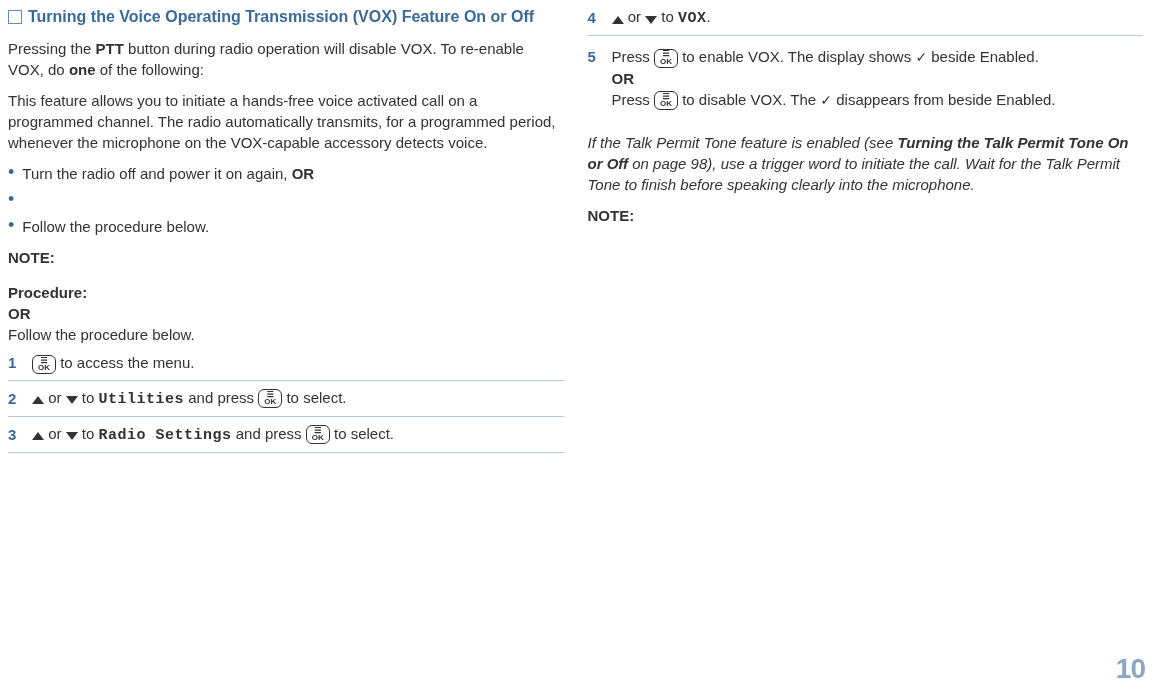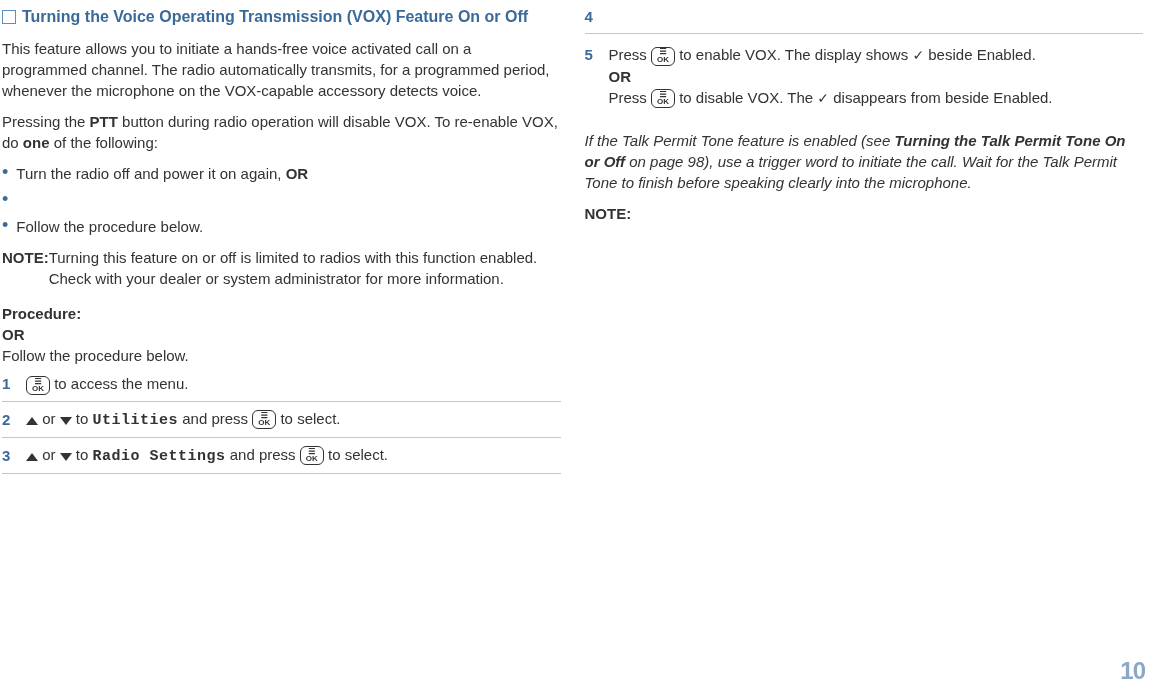--- a/index.html
+++ b/index.html
@@ -9,21 +9,21 @@
   font-size: 15px;
   line-height: 1.4;
   color: #333;
   width: 1161px;
   height: 694px;
   box-sizing: border-box;
   position: relative;
 }
 .page {
   display: flex;
-  padding: 6px 18px 0 2px;
+  padding: 6px 18px 0 8px;
   column-gap: 24px;
 }
 .col {
   flex: 1;
   min-width: 0;
 }
 .heading-row {
   display: flex;
   align-items: flex-start;
 }
@@ -141,58 +141,57 @@
 }
 .italic { font-style: italic; margin-top: 16px; }
 .check {
   display: inline-block;
   font-size: 14px;
 }
 .page-num {
   position: absolute;
   right: 16px;
   bottom: 6px;
-  font-size: 24px;
+  font-size: 28px;
   font-weight: bold;
   color: #8aa7c6;
   font-family: Arial, sans-serif;
   letter-spacing: -1px;
 }
 </style>
 </head>
 <body>
 
 <div class="page">
   <div class="col">
     <div class="heading-row">
       <span class="heading-box"></span>
       <span class="heading-text">Turning the Voice Operating Transmission (VOX) Feature On or Off</span>
     </div>
 
-    <p>This feature allows you to initiate a hands-free voice activated call on a programmed channel. The radio automatically transmits, for a programmed period, whenever the microphone on the VOX-capable accessory detects voice.</p>
-
     <p>
       <span>Pressing the </span><span class="bold">PTT</span><span> button during radio operation will disable VOX. To re-enable VOX, do </span><span class="bold">one</span><span> of the following:</span>
     </p>
 
+    <p>This feature allows you to initiate a hands-free voice activated call on a programmed channel. The radio automatically transmits, for a programmed period, whenever the microphone on the VOX-capable accessory detects voice.</p>
+
     <div class="bullet-row">
       <span class="bullet-dot">•</span>
       <span><span>Turn the radio off and power it on again, </span><span class="bold">OR</span></span>
     </div>
     <div class="bullet-row">
       <span class="bullet-dot">•</span>
     </div>
     <div class="bullet-row">
       <span class="bullet-dot">•</span>
       <span>Follow the procedure below.</span>
     </div>
 
     <div class="note-row">
       <span class="note-label">NOTE:</span>
-      <span class="note-body">Turning this feature on or off is limited to radios with this function enabled. Check with your dealer or system administrator for more information.</span>
     </div>
 
     <div class="proc-label">Procedure:</div>
     <div class="bold">OR</div>
     <div>Follow the procedure below.</div>
 
     <div class="step-row" style="border-top:1px solid transparent;">
       <span class="step-num">1</span>
       <span class="step-body">
         <span class="ok-key">
@@ -226,20 +225,23 @@
             </span>
           </span><span> to select.</span>
       </span>
     </div>
 
   </div>
 
   <div class="col">
     <div class="step-row" style="border-top:none; padding-top:0;">
       <span class="step-num">4</span>
+      <span class="step-body">
+        <span class="up-arrow"></span><span> or </span><span class="down-arrow"></span><span> to </span><span class="mono">VOX</span><span>.</span>
+      </span>
     </div>
 
     <div class="step-row no-border-bottom" style="align-items:flex-start; padding-top:10px;">
       <span class="step-num">5</span>
       <span class="step-body">
         <div>
           <span>Press </span><span class="ok-key">
               <span class="ok-inner">
                 <span>☰</span>
                 <span>OK</span>

